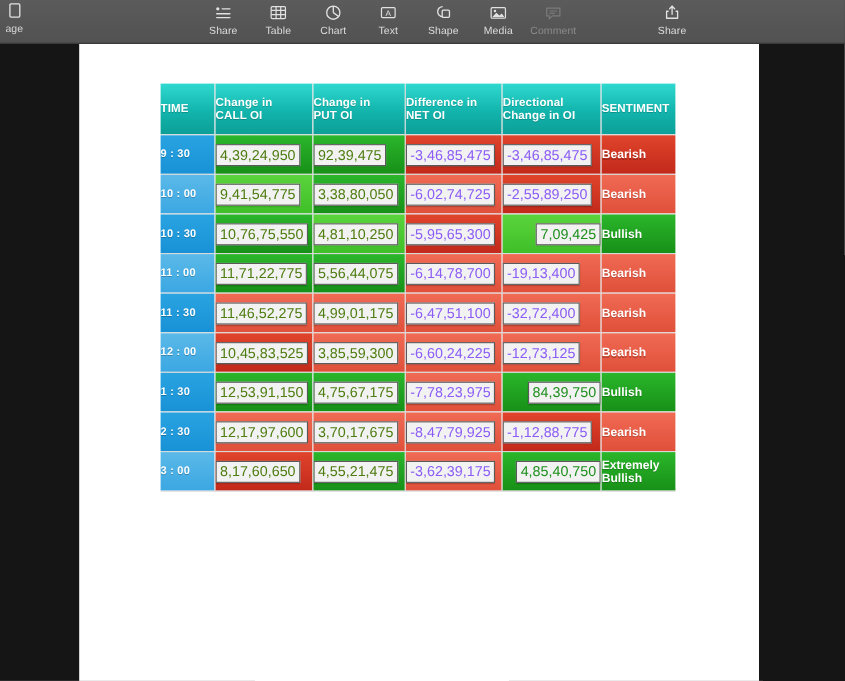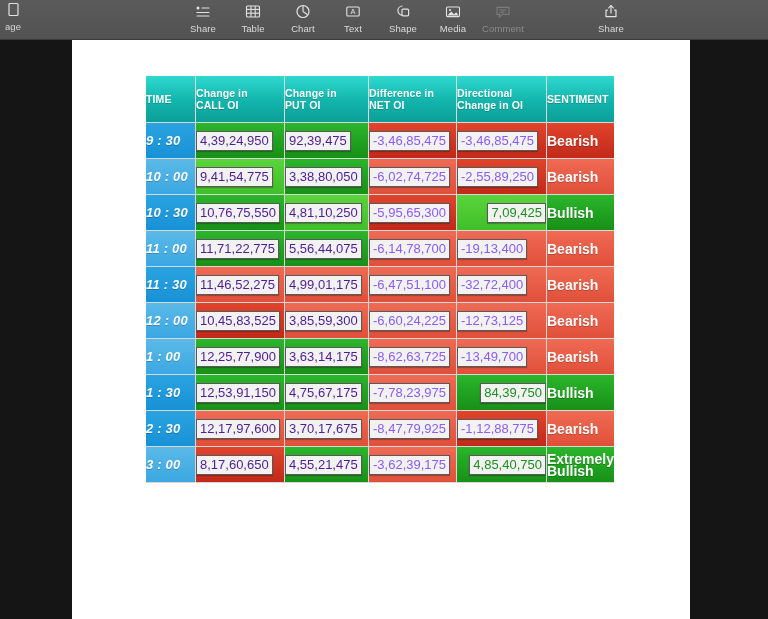--- a/index.html
+++ b/index.html
@@ -74,55 +74,54 @@
   .c-call { width:89px; }
   .c-put  { width:84px; }
   .c-net  { width:88px; }
   .c-dir  { width:90px; }
   .c-sent { width:67px; }
 
   tbody tr { height:36px; }
 
   
   td.time {
-    color:#ffffff; font-size:13px; font-weight:bold;
+    color:#ffffff; font-size:10px; font-weight:bold;
     padding:0 0 0 6px; vertical-align:top; padding-top:6px;
     text-shadow:0 1px 0 rgba(0,0,0,.22);
     letter-spacing:.2px;
-    font-style:italic;
   }
   .blue-d { background:linear-gradient(#29a3e0,#1892d6); }
   .blue-l { background:linear-gradient(#5bb9e8,#3ba7e2); }
 
   
   .grn-d { background:linear-gradient(#2bb62b,#179017); }
   .grn-l { background:linear-gradient(#5bd43c,#3fbf28); }
   .red-d { background:linear-gradient(#e0442c,#c2291a); }
   .red-l { background:linear-gradient(#f06a54,#e0503a); }
 
   td.val { padding:0 5px; }
   .chip {
     display:inline-block;
     background:#f2f2f2;
     border:1px solid #5a5a5a;
     padding:1px 3px 2px 3px;
     font-size:13px; line-height:15px;
-    color:#4c1d95;
+    color:#4d7c0f;
     white-space:nowrap;
     box-shadow:0 1px 1px rgba(0,0,0,.25);
   }
   .chip.neg { color:#8b5cf6; }
   .chip.pos-g { color:#1d8f1d; }
   .cellbox { display:flex; }
   .cellbox.right { justify-content:flex-end; }
   .cellbox.left  { justify-content:flex-start; }
 
   
   td.sent {
-    color:#ffffff; font-size:14px; font-weight:bold; line-height:12px;
+    color:#ffffff; font-size:11px; font-weight:bold; line-height:12px;
     padding:5px 0 0 5px; vertical-align:top;
     text-shadow:0 1px 0 rgba(0,0,0,.22);
   }
 </style>
 </head>
 <body>
 
 <div id="toolbar">
 
   <div class="tb-left tb-item">
@@ -404,44 +403,20 @@
             </div>
           </td>
           <td class="val red-l">
             <div class="cellbox left">
               <span class="chip neg">-12,73,125</span>
             </div>
           </td>
           <td class="sent red-l">Bearish</td>
         </tr>
         <tr>
-          <td class="time blue-l">1 : 00</td>
-          <td class="val grn-d">
-            <div class="cellbox left">
-              <span class="chip">12,25,77,900</span>
-            </div>
-          </td>
-          <td class="val grn-d">
-            <div class="cellbox left">
-              <span class="chip">3,63,14,175</span>
-            </div>
-          </td>
-          <td class="val red-l">
-            <div class="cellbox left">
-              <span class="chip neg">-8,62,63,725</span>
-            </div>
-          </td>
-          <td class="val red-l">
-            <div class="cellbox left">
-              <span class="chip neg">-13,49,700</span>
-            </div>
-          </td>
-          <td class="sent red-l">Bearish</td>
-        </tr>
-        <tr>
           <td class="time blue-d">1 : 30</td>
           <td class="val grn-d">
             <div class="cellbox left">
               <span class="chip">12,53,91,150</span>
             </div>
           </td>
           <td class="val grn-d">
             <div class="cellbox left">
               <span class="chip">4,75,67,175</span>
             </div>

